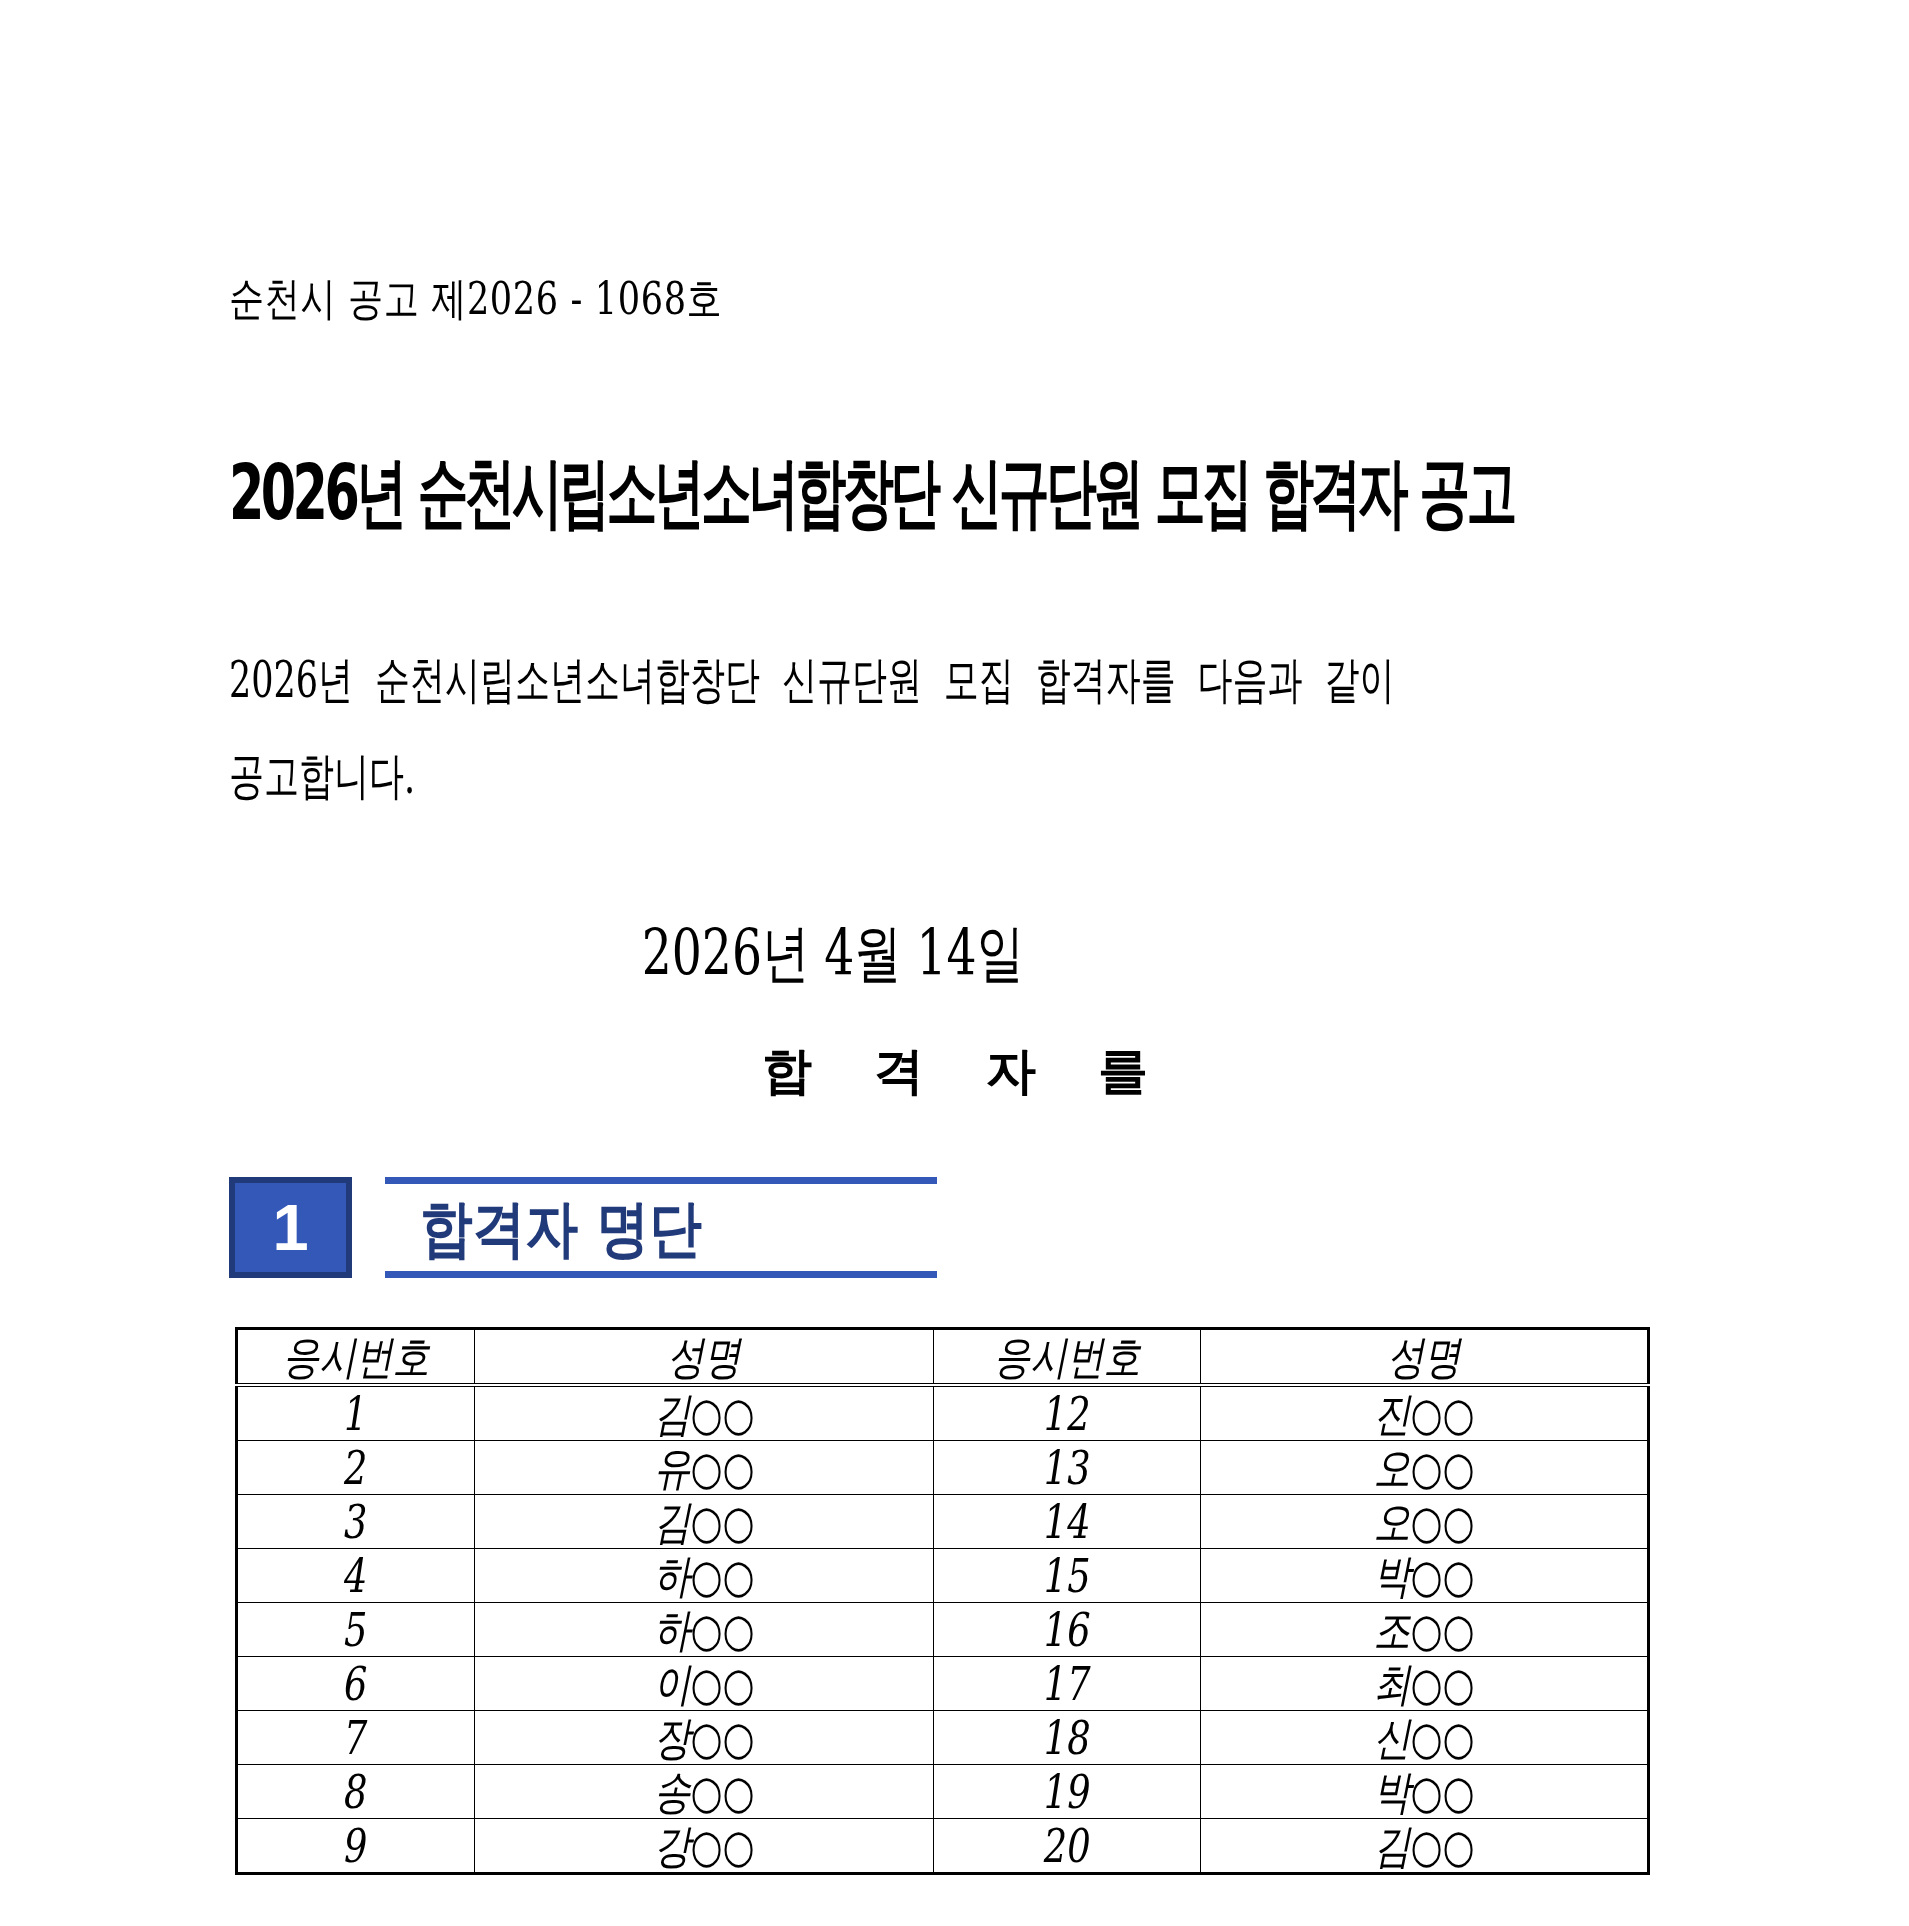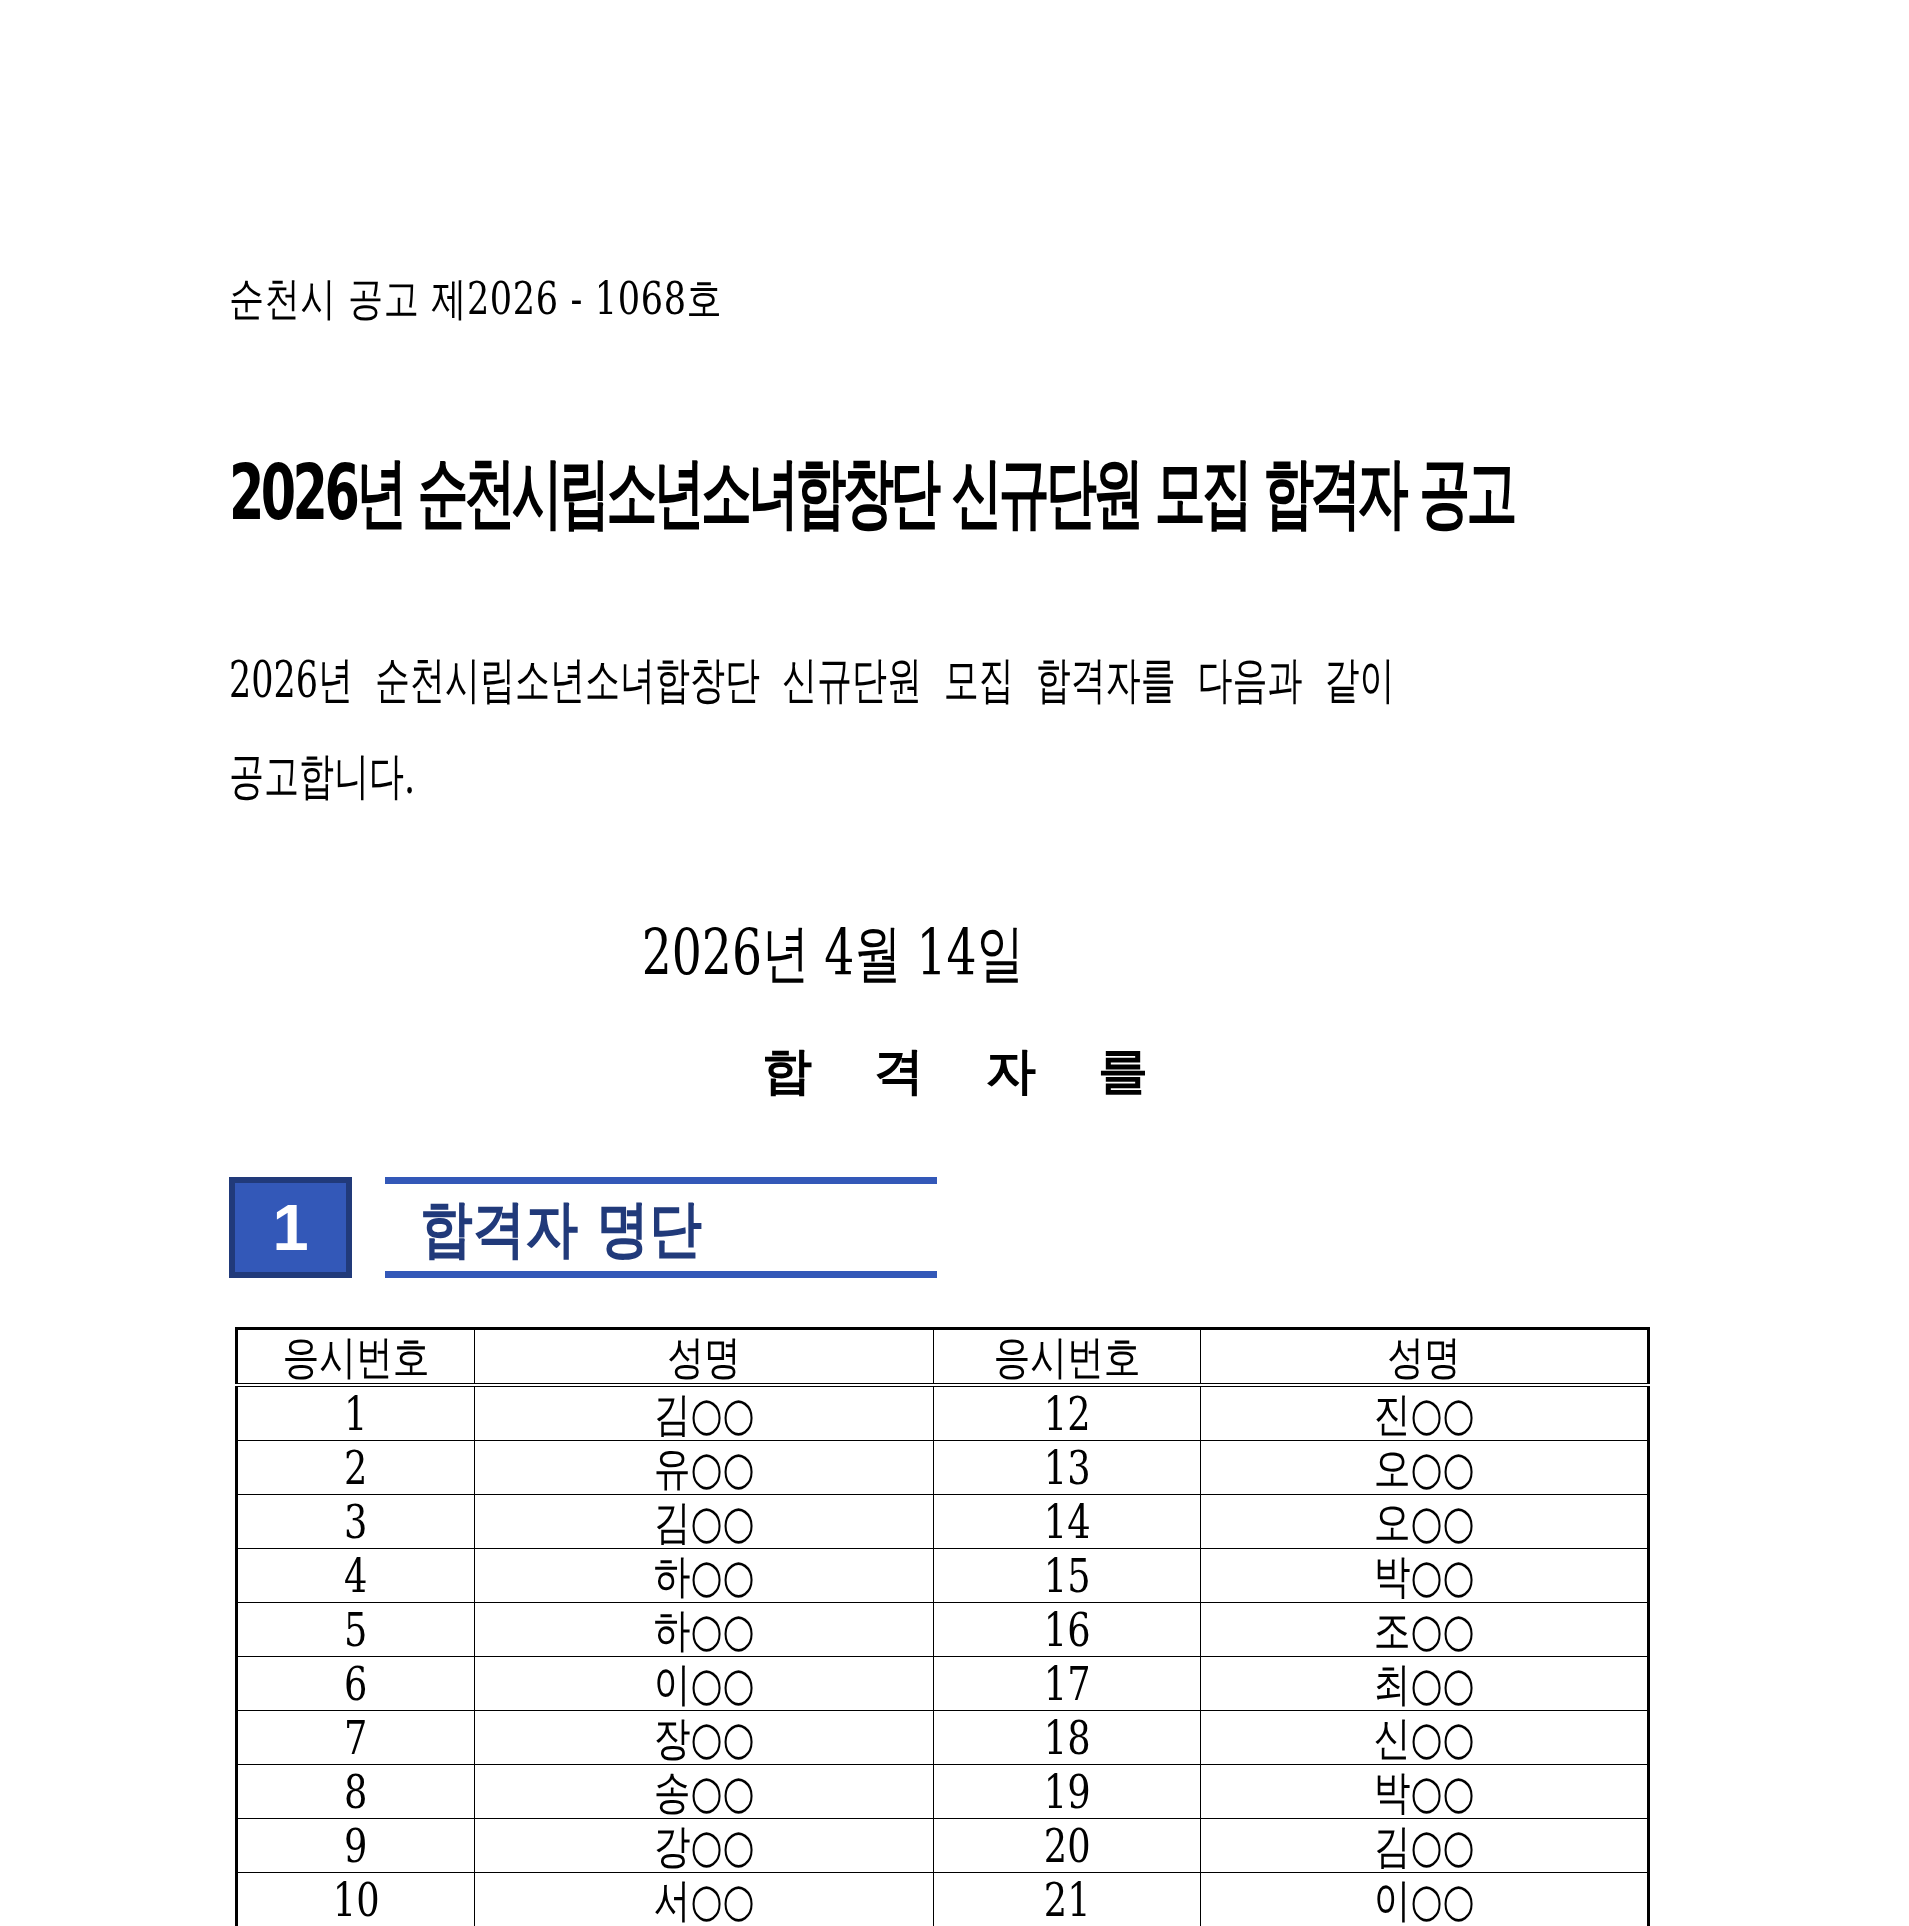--- a/index.html
+++ b/index.html
@@ -25,21 +25,21 @@
              background: #3358b8; color: #fff; display: flex; align-items: center; justify-content: center;
              font-family: "Liberation Sans", "DejaVu Sans", sans-serif; font-weight: bold; font-size: 65px; }
   .sec-line { height: 6.5px; background: #3358b8; width: 552px; left: 385px; }
   .sec-title { left: 420px; color: #213a7a; font-family: "DejaVu Sans", "Liberation Sans", sans-serif;
                font-weight: bold; font-size: 62px; line-height: 77px; white-space: nowrap;
                transform: scaleX(0.85); transform-origin: left top; }
 
   table.roster { position: absolute; left: 235px; top: 1327px; width: 1412px; border-collapse: collapse;
                  border: 3.5px solid #000; table-layout: fixed; }
   table.roster td, table.roster th { border: 1.2px solid #000; padding: 0; text-align: center;
-                 font-weight: normal; font-size: 46px; height: 53px; line-height: 50px; }
+                 font-weight: normal; font-size: 46px; height: 53px; line-height: 50px; font-style: italic; }
   table.roster th { height: 53px; border-bottom: 4.6px double #000; }
   table.roster .cell-inner { display: inline-block; transform: scaleX(0.8); white-space: nowrap; }
 </style>
 </head>
 <body>
 
 <div class="abs notice-no">순천시 공고 제2026 - 1068호</div>
 
 <div class="abs title">2026년 순천시립소년소녀합창단 신규단원 모집 합격자 공고</div>
 
@@ -122,22 +122,16 @@
         <td><span class="cell-inner">송○○</span></td>
         <td><span class="cell-inner">19</span></td>
         <td><span class="cell-inner">박○○</span></td>
       </tr>
     <tr>
         <td><span class="cell-inner">9</span></td>
         <td><span class="cell-inner">강○○</span></td>
         <td><span class="cell-inner">20</span></td>
         <td><span class="cell-inner">김○○</span></td>
       </tr>
-    <tr>
-        <td><span class="cell-inner">10</span></td>
-        <td><span class="cell-inner">서○○</span></td>
-        <td><span class="cell-inner">21</span></td>
-        <td><span class="cell-inner">이○○</span></td>
-      </tr>
 
   </tbody>
 </table>
 
 
 </body></html>

